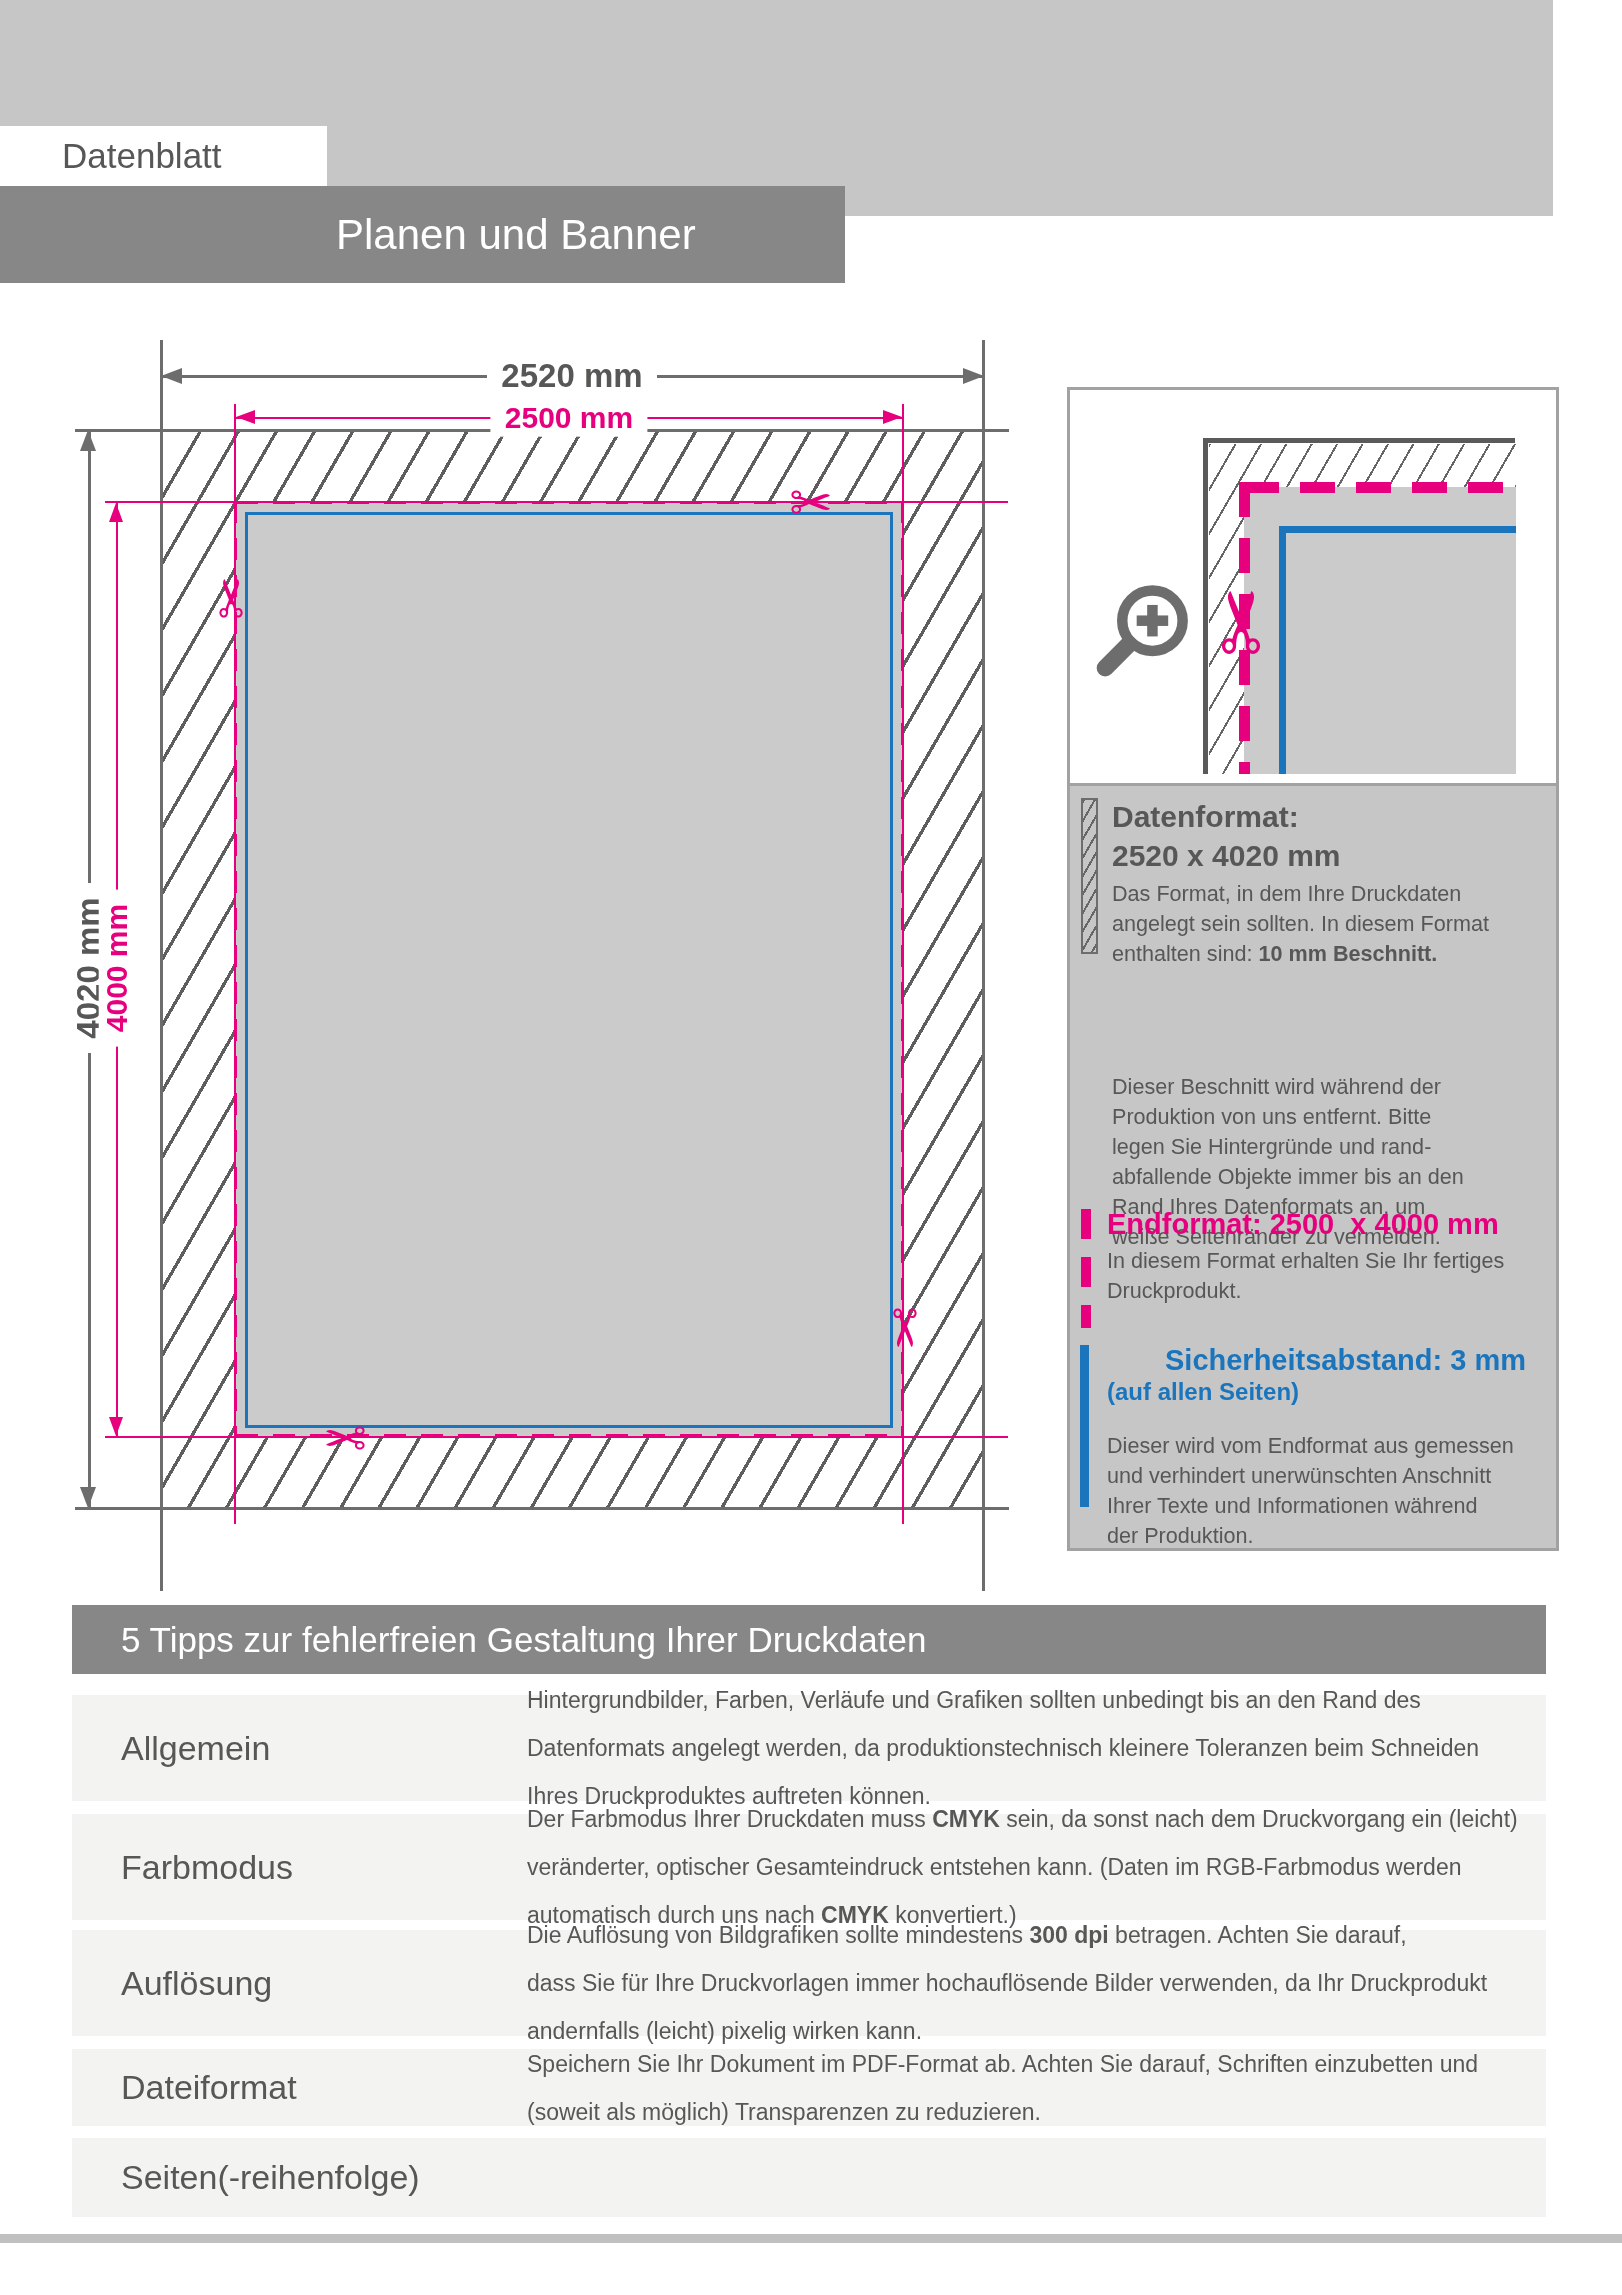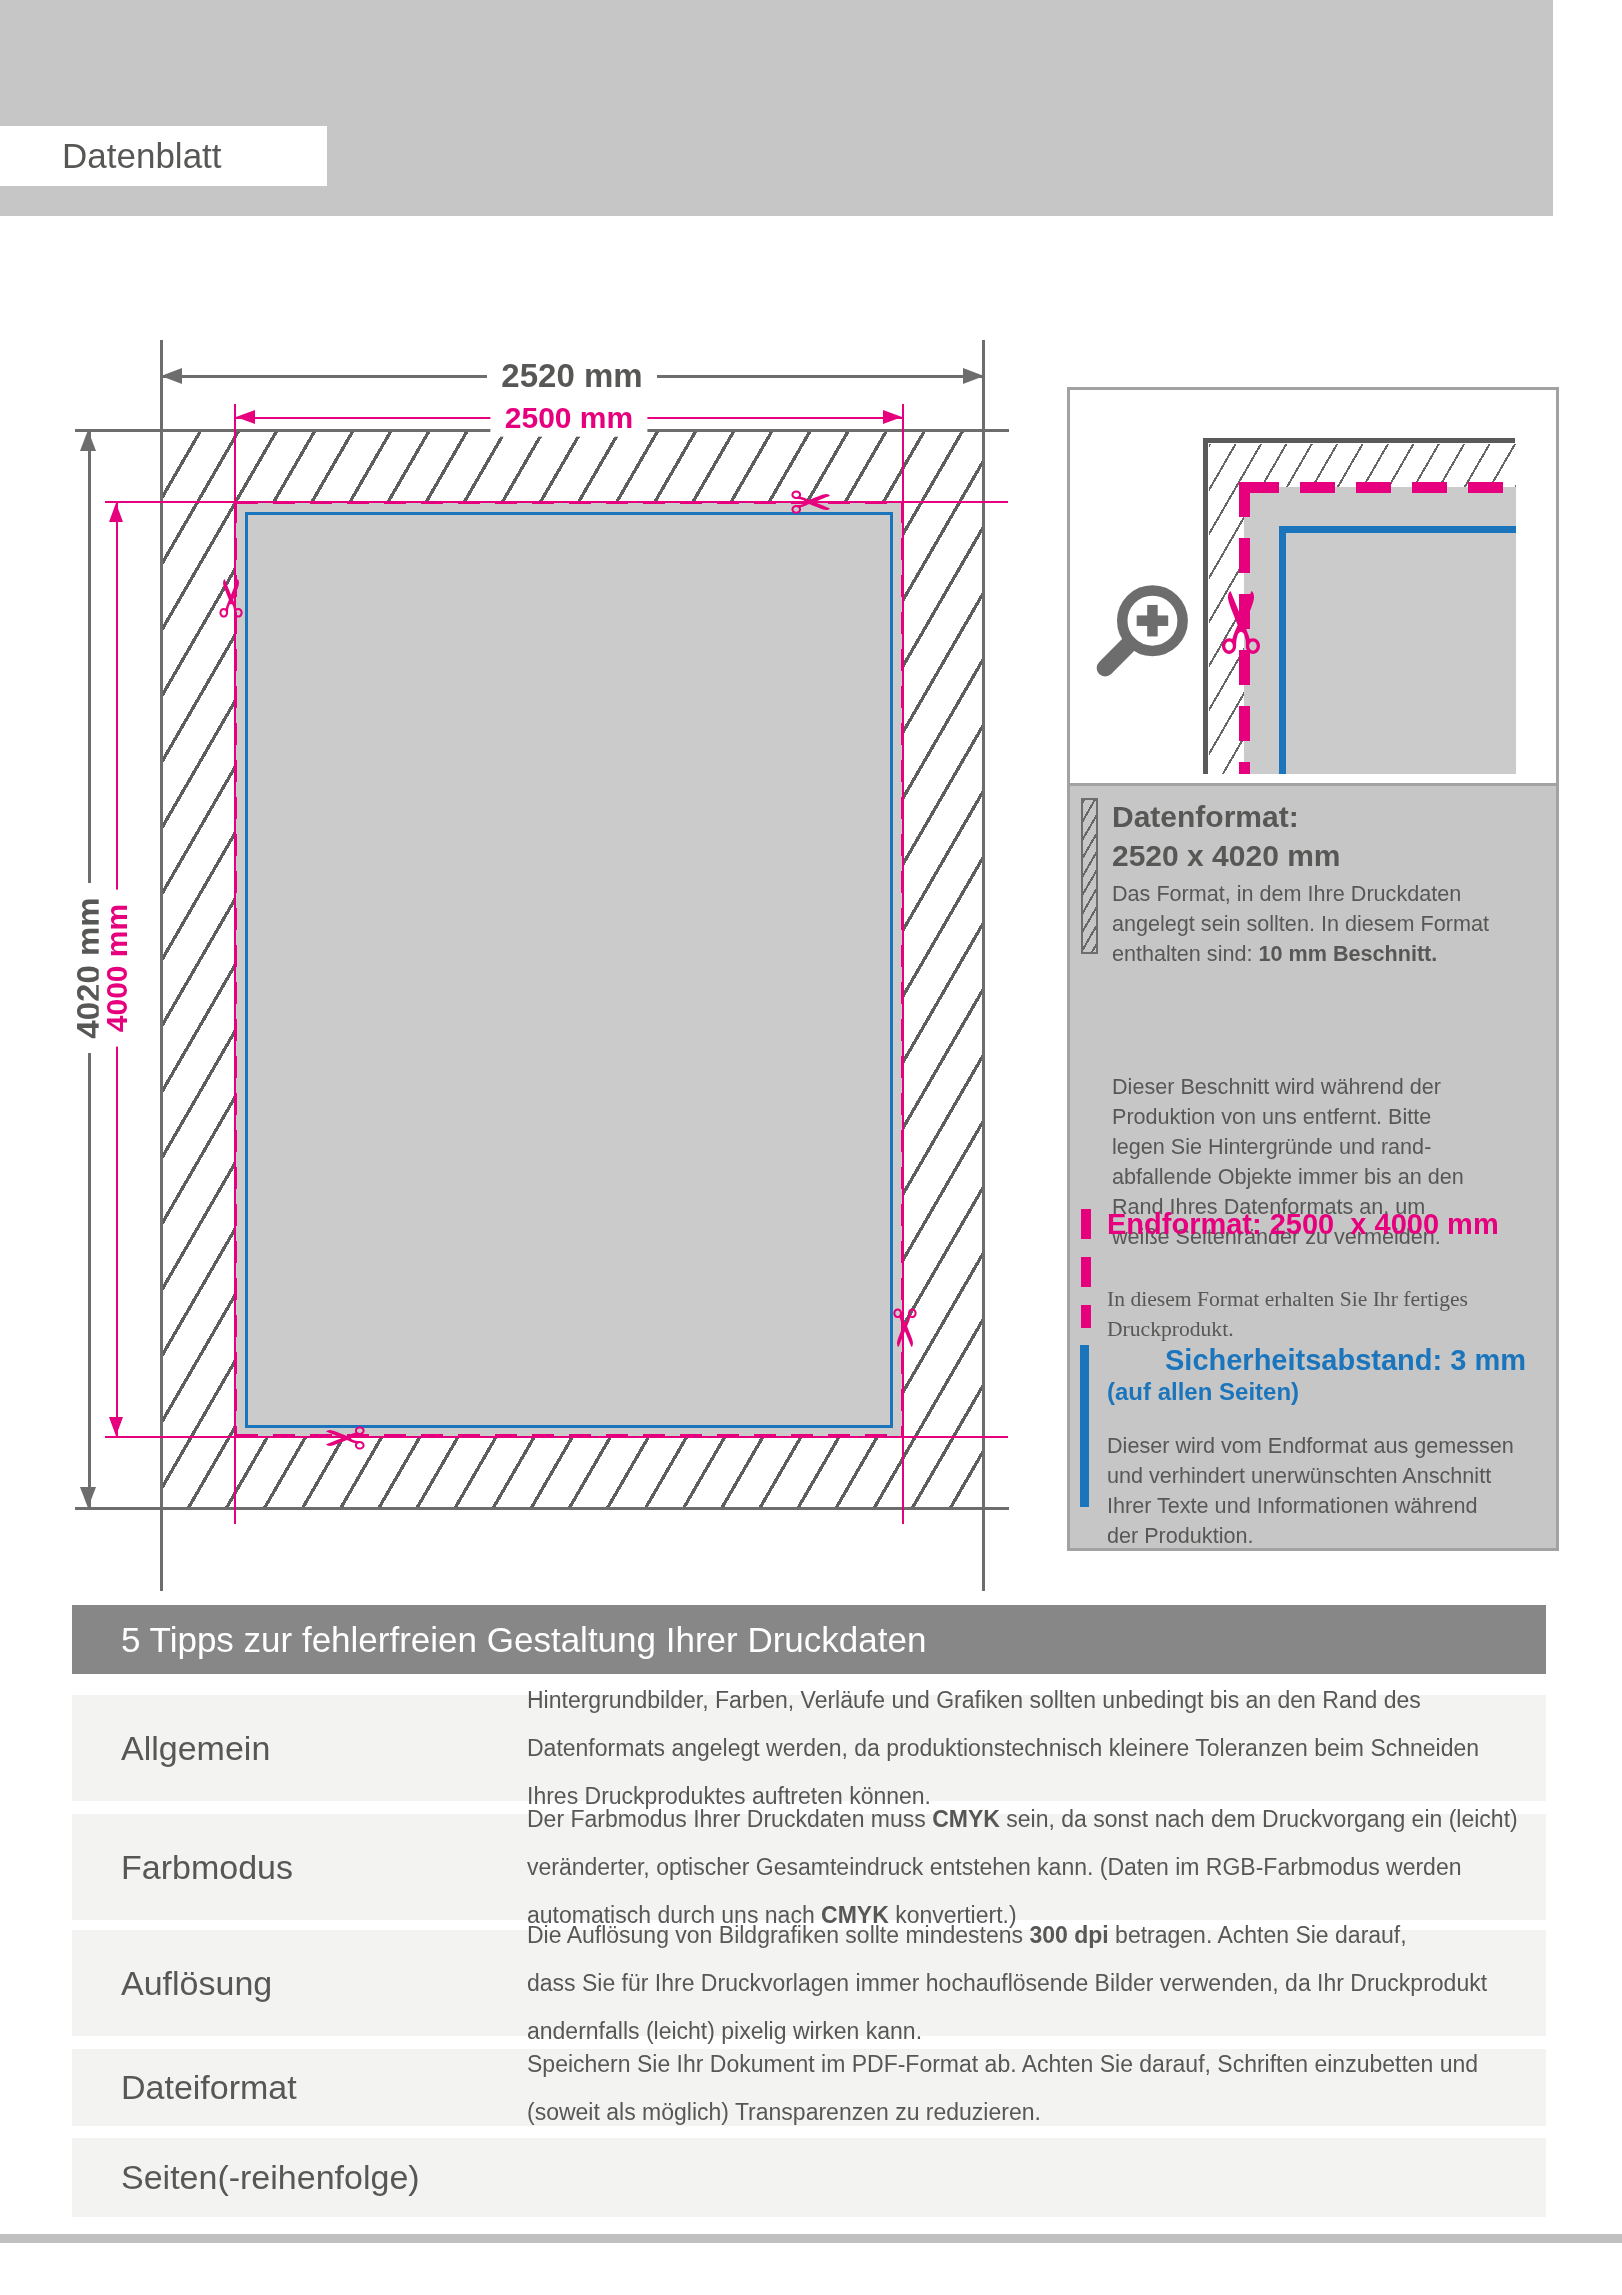--- a/index.html
+++ b/index.html
@@ -71,20 +71,21 @@
   .footer{left:0;top:2234px;width:1623px;height:62px;background:#c1c0c0;
           font-size:27.5px;line-height:62px;text-align:right;padding-right:25px;box-sizing:border-box;color:#575756;}
 </style>
 </head>
 <body>
 
 <div class="page">
 
   <div class="abs hdr-grayblock"></div>
   <div class="abs hdr-white">Datenblatt</div>
+  <div class="abs hdr-bar">Planen und Banner</div>
 
   <div class="abs hatch-main"></div>
   <div class="abs fill-end"></div>
 
   <div class="abs lineGrayV" style="left:160px;top:340px;height:1251px;"></div>
   <div class="abs lineGrayV" style="left:982px;top:340px;height:1251px;"></div>
   <div class="abs lineGrayH" style="left:75px;top:429px;width:934px;"></div>
   <div class="abs lineGrayH" style="left:75px;top:1507px;width:934px;"></div>
 
   <div class="abs lineMagV" style="left:234px;top:404px;height:1120px;"></div>
@@ -153,21 +154,21 @@
 enthalten sind: </span><span class="b">10 mm Beschnitt.</span></div>
   <div class="abs ptext" style="left:1112px;top:1072px;">Dieser Beschnitt wird während der
 Produktion von uns entfernt. Bitte
 legen Sie Hintergründe und rand-
 abfallende Objekte immer bis an den
 Rand Ihres Datenformats an, um
 weiße Seitenränder zu vermeiden.</div>
 
   <div class="abs dashbar"></div>
   <div class="abs ptitle mag" style="left:1107px;top:1208px;font-size:29px;">Endformat: 2500&nbsp; x 4000 mm</div>
-  <div class="abs ptext" style="left:1107px;top:1284px;font-family:Liberation Serif, serif;">In diesem Format erhalten Sie Ihr fertiges
+  <div class="abs ptext" style="left:1107px;top:1246px;">In diesem Format erhalten Sie Ihr fertiges
 Druckprodukt.</div>
 
   <div class="abs bluebar"></div>
   <div class="abs ptitle blu" style="left:1165px;top:1344px;font-size:29px;">Sicherheitsabstand: 3 mm</div>
   <div class="abs blu" style="left:1107px;top:1378px;font-size:24px;font-weight:bold;">(auf allen Seiten)</div>
   <div class="abs ptext" style="left:1107px;top:1411px;margin-top:20px;">Dieser wird vom Endformat aus gemessen
 und verhindert unerwünschten Anschnitt
 Ihrer Texte und Informationen während
 der Produktion.</div>
 

